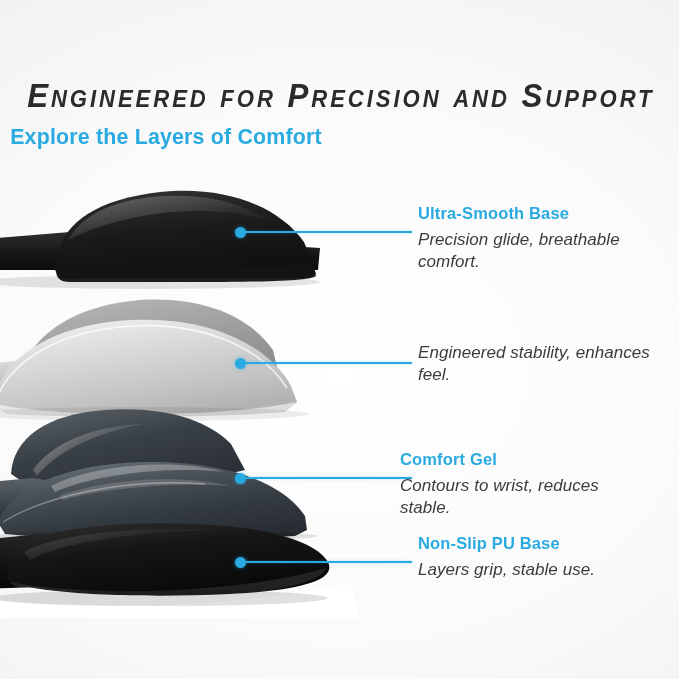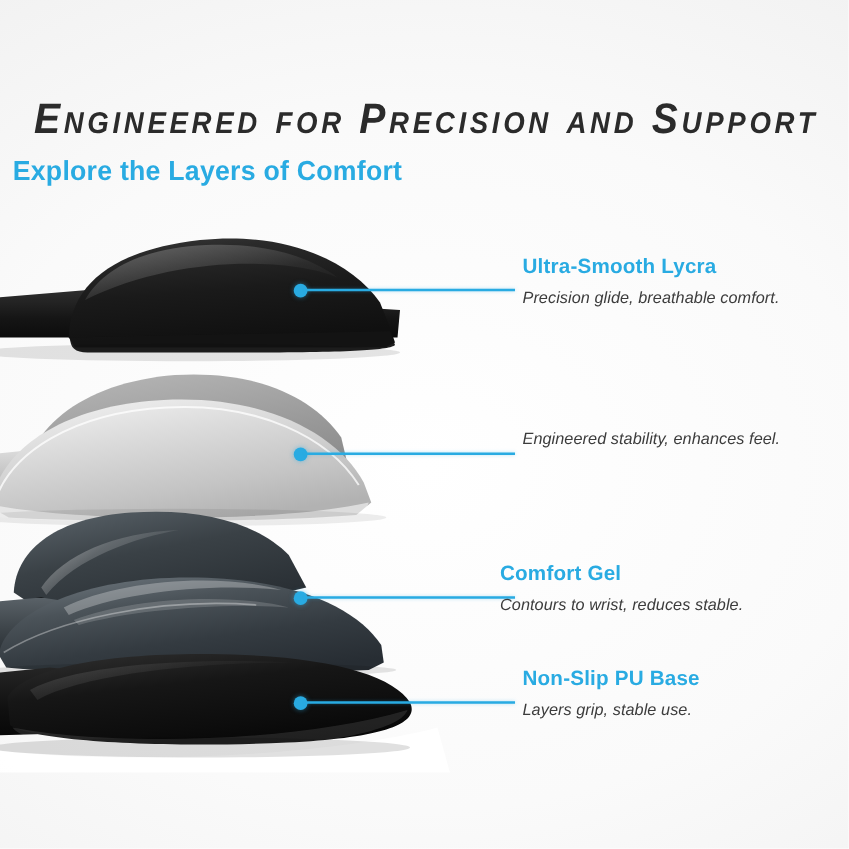--- a/index.html
+++ b/index.html
@@ -105,21 +105,21 @@
     font-size: 16.5px;
     font-weight: 700;
     color: #29abe2;
     letter-spacing: 0.15px;
     line-height: 1.15;
     white-space: nowrap;
   }
   .callout-desc {
     margin: 6px 0 0 0;
     font-family: "Liberation Sans", sans-serif;
-    font-size: 13px;
+    font-size: 17px;
     font-style: italic;
     font-weight: 400;
     color: #3c3c3c;
     line-height: 1.32;
     letter-spacing: 0.05px;
   }
 </style>
 </head>
 <body>
 
@@ -285,21 +285,21 @@
   </div>
 
   <div class="callouts">
 
     <div class="callout">
       <div class="leader" style="left:235px; top:225px; width:177px;">
         <span class="leader-dot"></span>
         <span class="leader-line"></span>
       </div>
       <div class="callout-text" style="left:418px; top:204px;">
-        <p class="callout-title">Ultra-Smooth Lycra</p>
+        <p class="callout-title">Ultra-Smooth Base</p>
         <p class="callout-desc">Precision glide, breathable comfort.</p>
       </div>
     </div>
 
     <div class="callout">
       <div class="leader" style="left:235px; top:356px; width:177px;">
         <span class="leader-dot"></span>
         <span class="leader-line"></span>
       </div>
       <div class="callout-text" style="left:418px; top:336px;">

